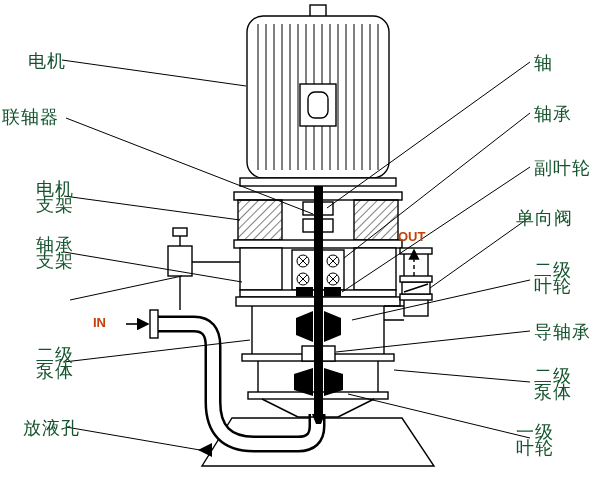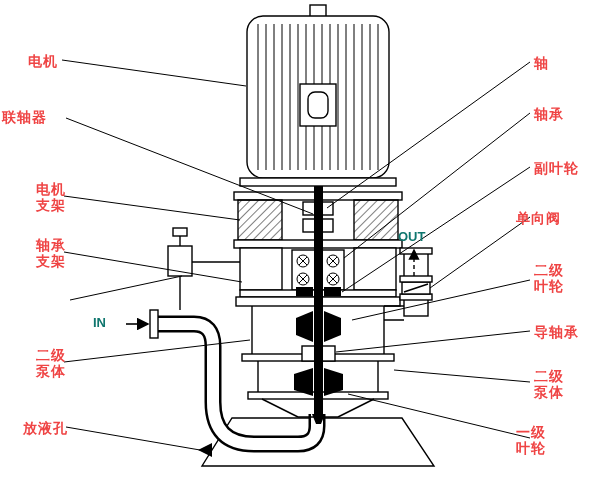--- a/index.html
+++ b/index.html
@@ -6,32 +6,32 @@
   #stage{
     position:relative;
     width:610px;height:500px;
     background:#ffffff;
     font-family:"Liberation Sans","DejaVu Sans",sans-serif;
     overflow:hidden;
   }
   svg{position:absolute;left:0;top:0;}
   .label{
     position:absolute;
-    font-size:14px;
-    font-weight:bold;
-    color:#ef4444;
+    font-size:18px;
+    font-weight:normal;
+    color:#14532d;
     line-height:16px;
     white-space:pre-line;
     letter-spacing:1px;
   }
   .flow{
     position:absolute;
     font-size:13px;
     font-weight:bold;
-    color:#0f766e;
+    color:#c2410c;
     letter-spacing:0;
     text-align:center;
   }
 </style>
 </head>
 <body>
 
 <div id="stage">
 
   <svg width="610" height="500" viewBox="0 0 610 500">

